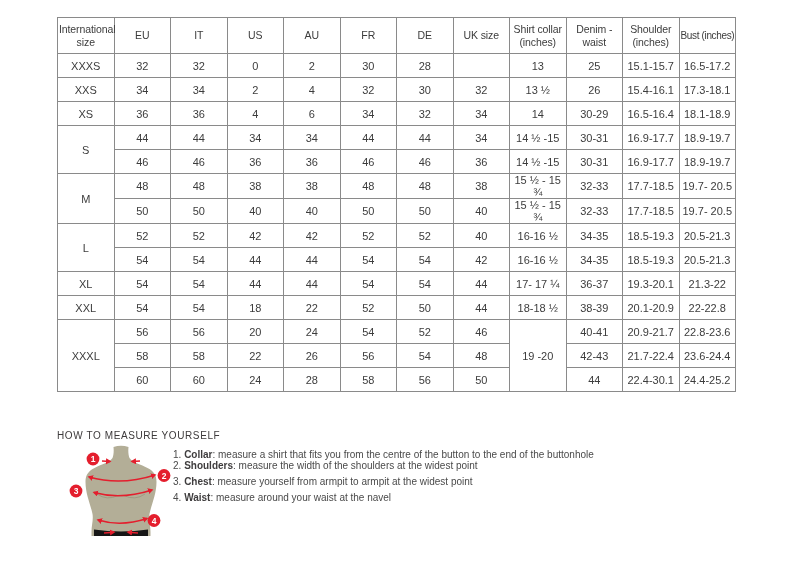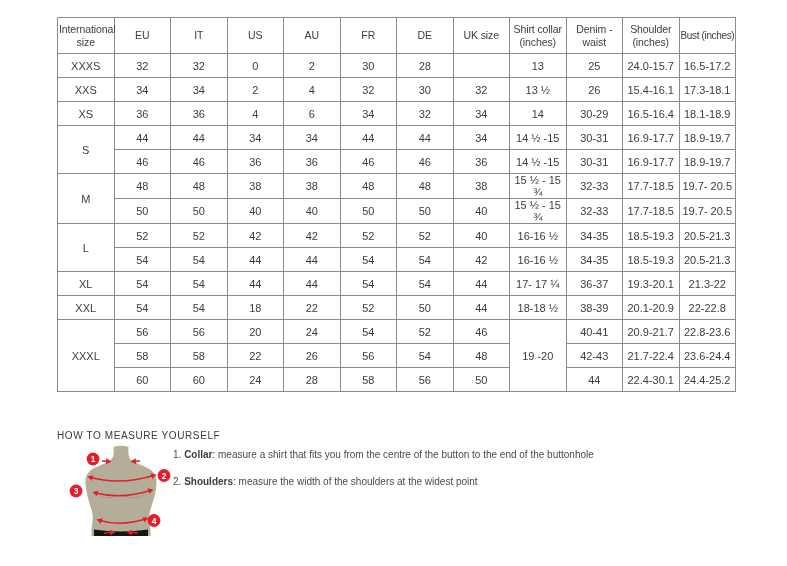--- a/index.html
+++ b/index.html
@@ -30,21 +30,21 @@
   .measure-heading {
     position:absolute; left:57px; top:430px;
     font-size:10px; font-weight:normal; letter-spacing:0.6px; color:#3d3a3b;
   }
   .figure-svg { position:absolute; left:57px; top:444px; width:125px; height:121px; }
   ol.steps {
     position:absolute; left:173px; top:449px; list-style:none;
     font-size:10px; color:#4a4a4a;
   }
   .step { line-height:11px; margin-bottom:5px; white-space:nowrap; }
-  .step:first-child { margin-bottom:16px; }
+  .step:first-child { margin-bottom:0; }
   .step b { color:#3f3d3e; }
 </style>
 </head>
 <body>
 
 <div class="page">
 
   <table class="size-table">
       <colgroup>
         <col style="width:56.5px">
@@ -81,21 +81,21 @@
           <td rowspan="1">XXXS</td>
           <td>32</td>
           <td>32</td>
           <td>0</td>
           <td>2</td>
           <td>30</td>
           <td>28</td>
           <td></td>
           <td>13</td>
           <td>25</td>
-          <td>24.0-15.7</td>
+          <td>15.1-15.7</td>
           <td>16.5-17.2</td>
         </tr>
         <tr>
           <td rowspan="1">XXS</td>
           <td>34</td>
           <td>34</td>
           <td>2</td>
           <td>4</td>
           <td>32</td>
           <td>30</td>
@@ -327,14 +327,16 @@
       <g>
         <circle cx="97" cy="76.5" r="6.4" fill="#e41e2d"></circle>
         <text x="97" y="79.5" fill="#ffffff">4</text>
       </g>
     </g>
   </svg>
 
   <ol class="steps">
       <li class="step"><span>1.</span> <b>Collar</b><span>: measure a shirt that fits you from the centre of the button to the end of the buttonhole</span></li>
       <li class="step"><span>2.</span> <b>Shoulders</b><span>: measure the width of the shoulders at the widest point</span></li>
+      <li class="step"><span>3.</span> <b>Chest</b><span>: measure yourself from armpit to armpit at the widest point</span></li>
+      <li class="step"><span>4.</span> <b>Waist</b><span>: measure around your waist at the navel</span></li>
     </ol>
 </div>
 
 </body></html>

